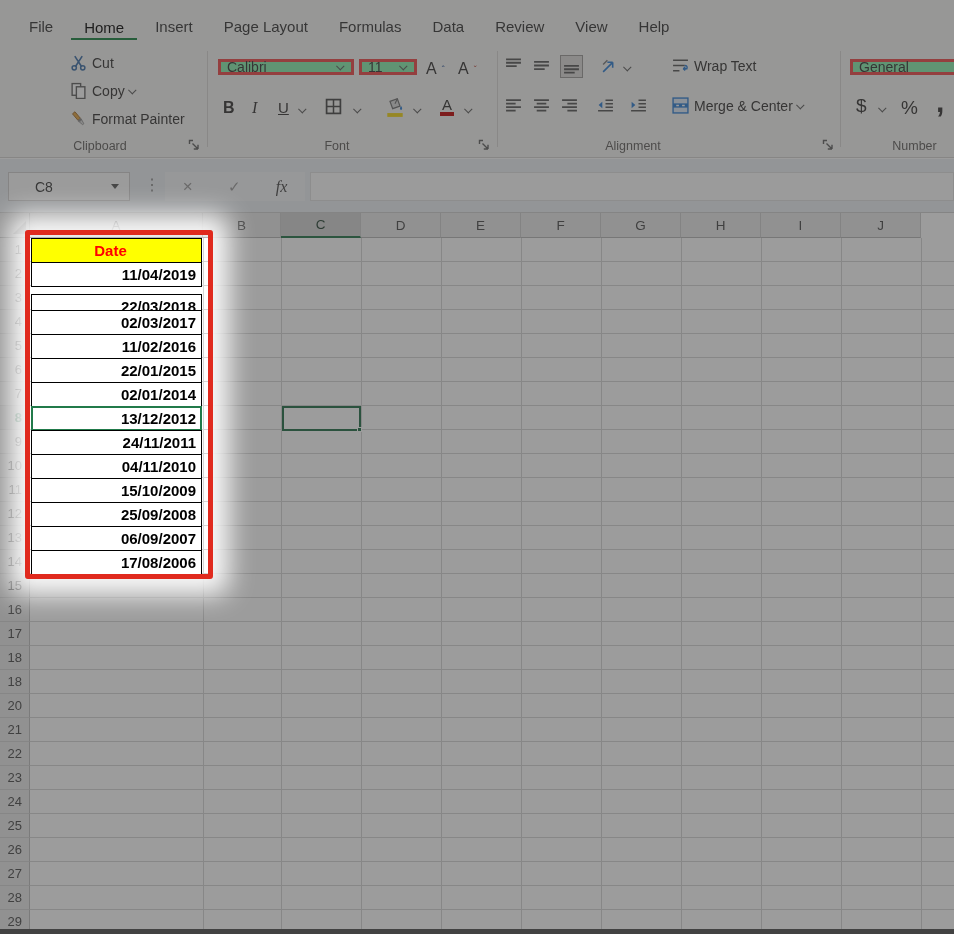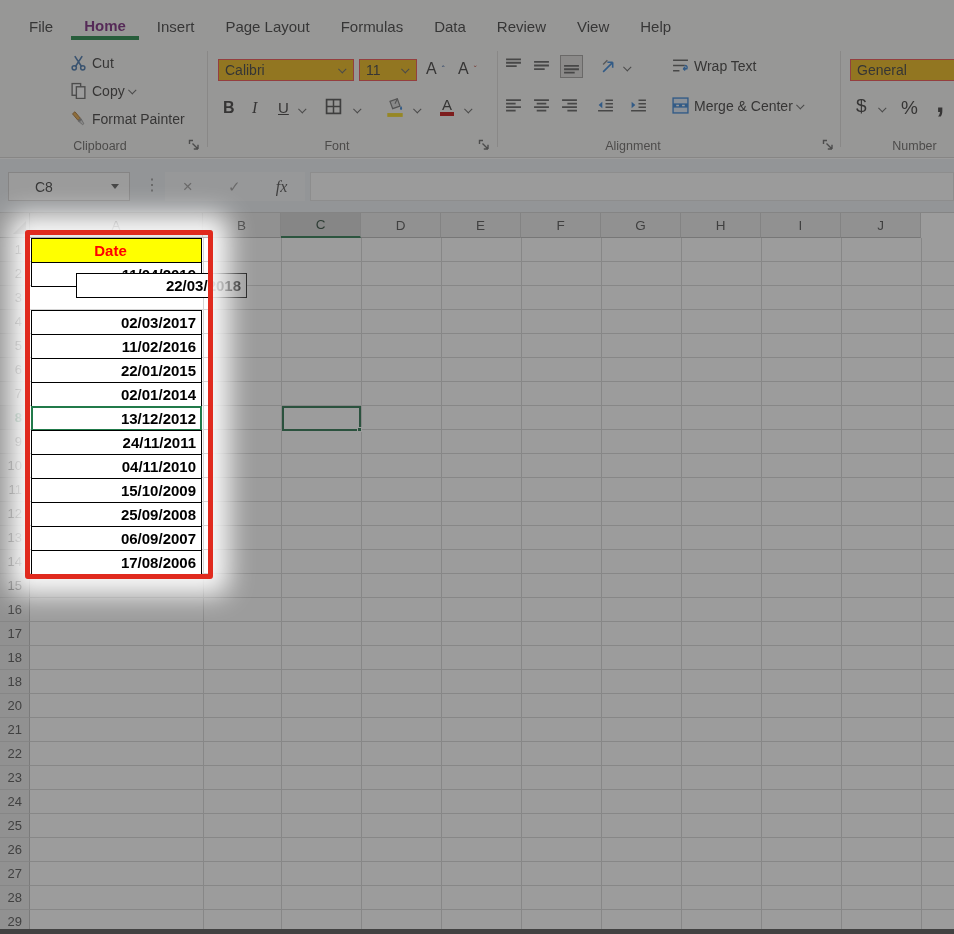--- a/index.html
+++ b/index.html
@@ -9,34 +9,34 @@
     background: #fff; font-family: "Liberation Sans", sans-serif; color:#333;
   }
 
   
   .menubar {
     position:absolute; left:0; top:0; width:954px; height:45px;
     background:#f5f4f2; display:flex; align-items:flex-end;
     padding:0 0 5px 16px; gap:5px;
   }
   .tab { font-size:15px; color:#333; padding:4px 13px 5px; cursor:default; white-space:nowrap; }
-  .tab.active { font-weight:700; color:#701a75; border-bottom:4px solid #15803d; padding-bottom:2px; }
+  .tab.active { font-weight:400; color:#000000; border-bottom:2px solid #15803d; padding-bottom:2px; }
 
   
   .ribbon {
     position:absolute; left:0; top:45px; width:954px; height:113px;
     background:#f5f4f2; border-bottom:1px solid #d5d3d1;
   }
   .ribbon .sep { position:absolute; top:6px; width:1px; height:96px; background:#d8d6d4; }
   .grp-label { position:absolute; font-size:12.5px; color:#5f5d5b; text-align:center; bottom:4px; }
   .launcher { position:absolute; bottom:5px; width:13px; height:13px; }
   .rbtn { position:absolute; display:flex; align-items:center; gap:5px; font-size:14px; color:#323130; }
   .chev { display:inline-block; width:6px; height:6px; border-left:1.4px solid #5a5a5a; border-bottom:1.4px solid #5a5a5a; transform:rotate(-45deg) translateY(-1px); }
   .combo {
-    position:absolute; background:#eab308; border:1px solid #ef4444; height:22px;
+    position:absolute; background:#86efac; border:3px solid #ef4444; height:16px;
     display:flex; align-items:center; font-size:14px; color:#323130; padding:0 6px;
   }
   .combo .chev { position:absolute; right:7px; }
   .glyph-b { font-weight:700; font-size:16px; }
   .glyph-i { font-style:italic; font-family:"Liberation Serif",serif; font-size:16px; }
   .glyph-u { font-size:15px; text-decoration:underline; }
   .fontsize-btn { font-size:16px; color:#323130; }
   .fontsize-btn sup { font-size:9px; }
   .fc-a { font-size:15px; font-weight:400; border-bottom:4px solid #c00000; line-height:14px; padding:0 2px; }
   .pressed { background:#dcdad8; border:1px solid #9a9896; }
@@ -377,21 +377,21 @@
         <div class="rowhead" style="top: 577px;">24</div>
         <div class="rowhead" style="top: 601px;">25</div>
         <div class="rowhead" style="top: 625px;">26</div>
         <div class="rowhead" style="top: 649px;">27</div>
         <div class="rowhead" style="top: 673px;">28</div>
         <div class="rowhead" style="top: 697px;">29</div>
       </div>
     <div id="datatable">
         <div class="tcell hdr" style="top: 0px; background: rgb(255, 255, 0); color: rgb(255, 0, 0);">Date</div>
         <div class="tcell" style="top: 24px;">11/04/2019</div>
-        <div class="tcell" style="top: 35px; margin-left: 45px;">22/03/2018</div>
+        <div class="tcell" style="top: 56px;">22/03/2018</div>
         <div class="tcell" style="top: 72px;">02/03/2017</div>
         <div class="tcell" style="top: 96px;">11/02/2016</div>
         <div class="tcell" style="top: 120px;">22/01/2015</div>
         <div class="tcell" style="top: 144px; padding-left: 28px;">02/01/2014</div>
         <div class="tcell acell" style="top: 168px;">13/12/2012</div>
         <div class="tcell" style="top: 192px;">24/11/2011</div>
         <div class="tcell" style="top: 216px;">04/11/2010</div>
         <div class="tcell" style="top: 240px;">15/10/2009</div>
         <div class="tcell" style="top: 264px;">25/09/2008</div>
         <div class="tcell" style="top: 288px;">06/09/2007</div>

